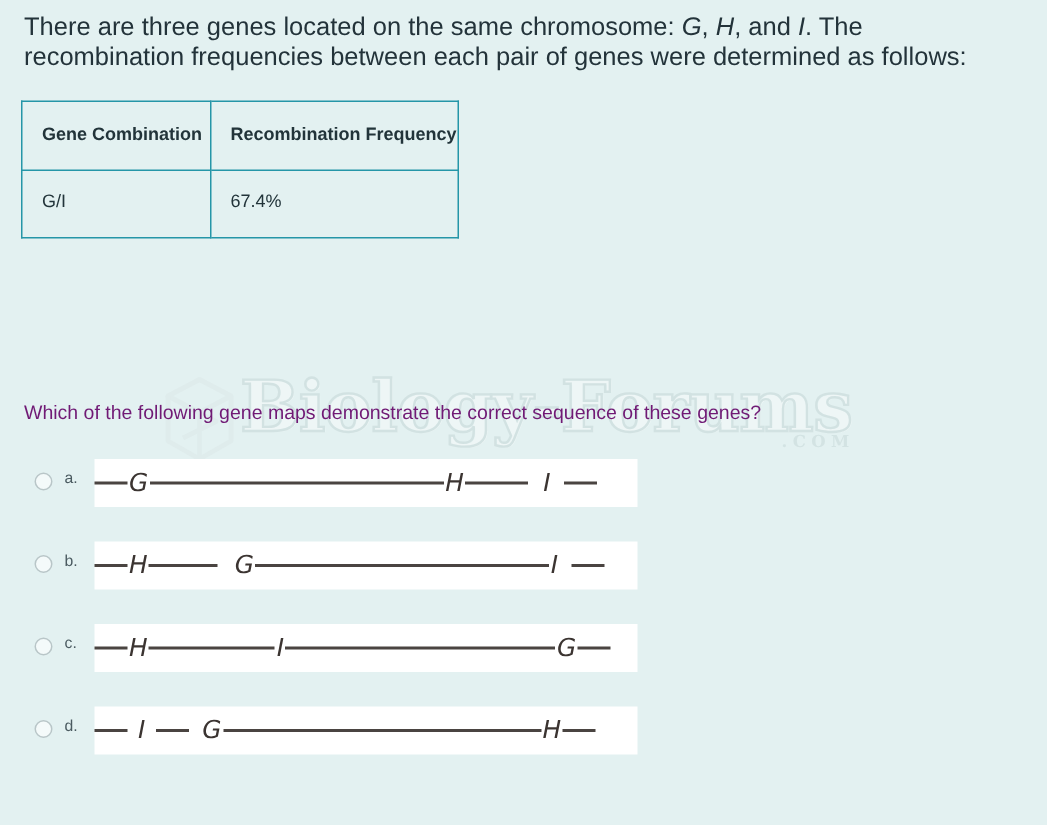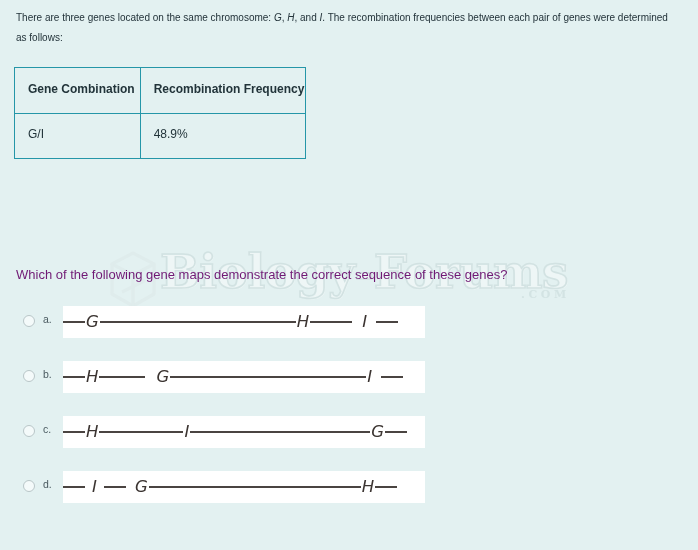--- a/index.html
+++ b/index.html
@@ -15,21 +15,21 @@
     overflow: hidden;
     position: relative;
   }
 
   
   #stem {
     position: absolute;
     left: 16px;
     top: 8px;
     width: 662px;
-    font-size: 10px;
+    font-size: 17px;
     line-height: 20px;
     color: #23333a;
   }
   #stem .gene {
     font-style: italic;
   }
 
   
   #freq-table {
     position: absolute;
@@ -185,21 +185,21 @@
     </colgroup>
   <thead>
     <tr>
       <th>Gene Combination</th>
       <th>Recombination Frequency</th>
     </tr>
   </thead>
   <tbody id="table-body">
       <tr>
         <td>G/I</td>
-        <td>48.9%</td>
+        <td>67.4%</td>
       </tr>
     </tbody>
 </table>
 
 <div id="watermark">
   <svg id="wm-logo" width="50" height="62" viewBox="0 0 50 62">
     <g fill="none" stroke="#dfecec" stroke-width="3.2" stroke-linejoin="round">
       <path d="M25 3 L46 14 L25 25 L4 14 Z"></path>
       <path d="M4 14 L4 44 L25 56 L46 44 L46 14"></path>
       <path d="M25 25 L25 56"></path>

